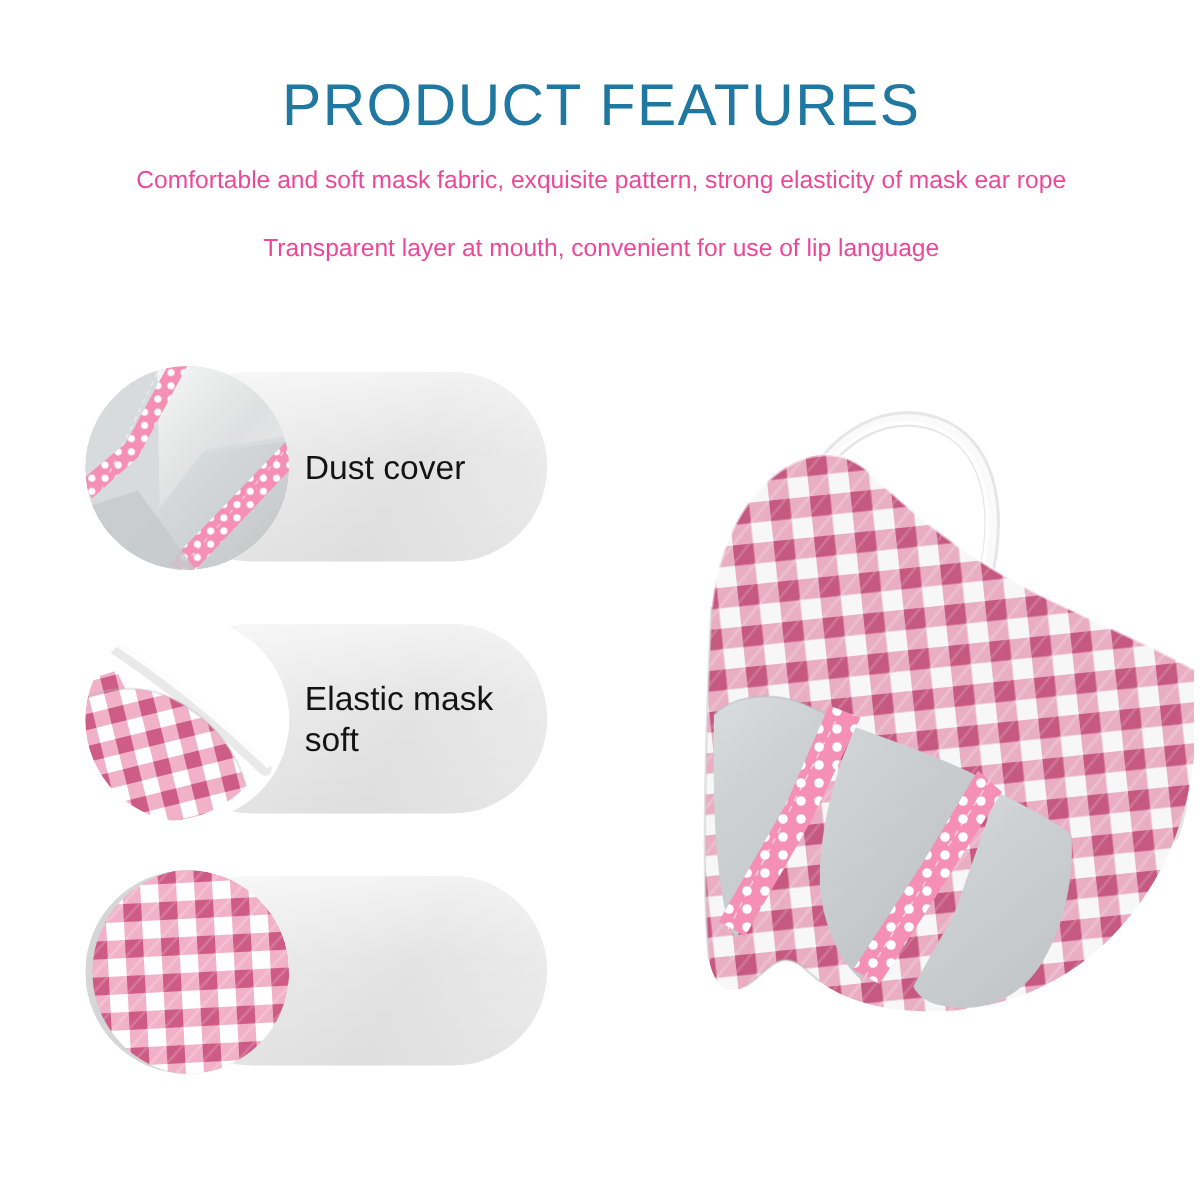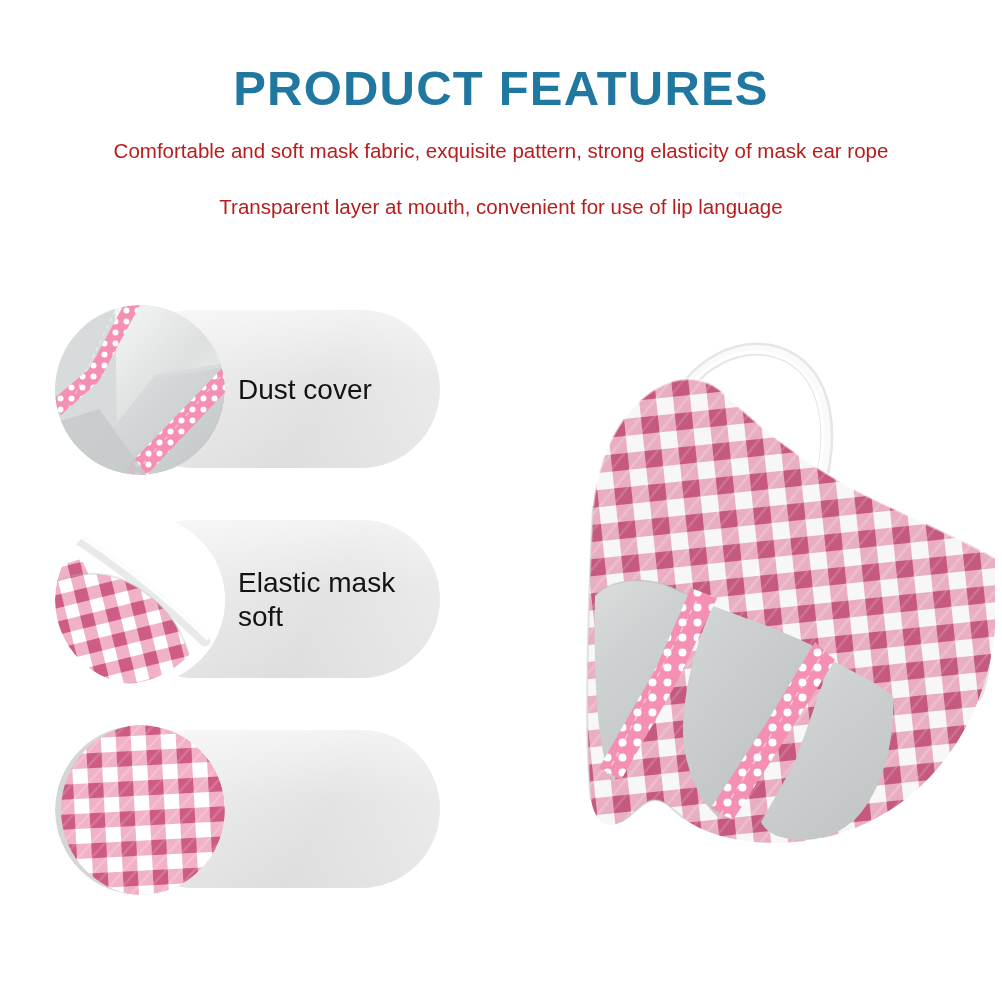--- a/index.html
+++ b/index.html
@@ -23,43 +23,43 @@
     top: 0;
     width: 1002px;
   }
   #page-title {
     position: absolute;
     left: 0;
     top: 64px;
     width: 1002px;
     text-align: center;
     font-size: 49px;
-    font-weight: bold;
+    font-weight: normal;
     letter-spacing: 1.2px;
     color: #20779f;
     line-height: 1;
     white-space: nowrap;
   }
   .subtitle-line {
     position: absolute;
     left: 0;
     width: 1002px;
     text-align: center;
     font-size: 20.5px;
-    color: #b91c1c;
+    color: #ec4899;
     line-height: 1;
     white-space: nowrap;
   }
   #subtitle-1 { top: 141px; }
   #subtitle-2 { top: 197px; }
 
   
   #features {
     position: absolute;
-    left: 0;
+    left: 16px;
     top: 0;
     width: 470px;
     height: 1002px;
   }
   .feature-item {
     position: absolute;
     left: 55px;
     width: 400px;
     height: 180px;
   }

